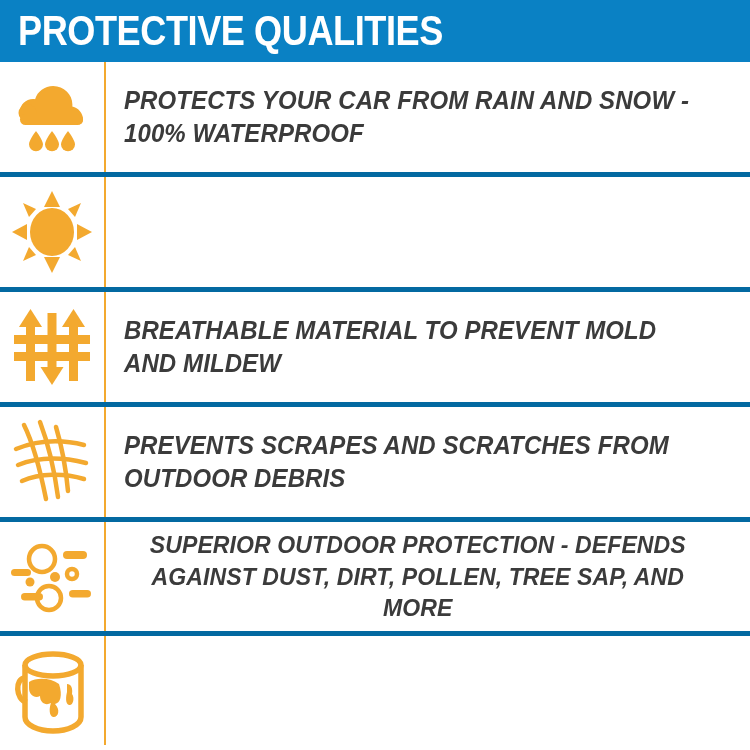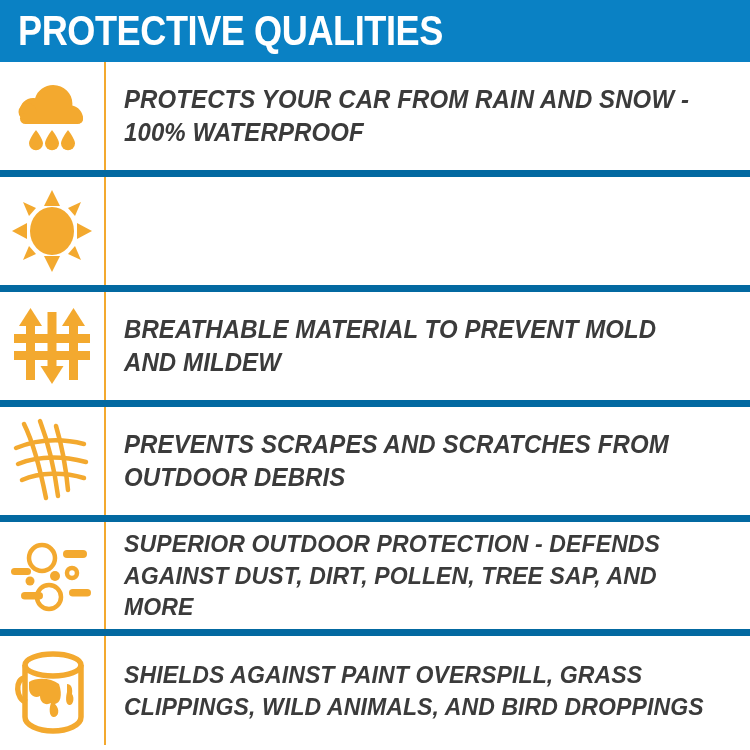--- a/index.html
+++ b/index.html
@@ -43,28 +43,28 @@
   
   .rows {
     display: flex;
     flex-direction: column;
   }
   .row {
     position: relative;
     display: flex;
     align-items: stretch;
     background: #ffffff;
-    border-bottom: 7px solid #0369a1;
+    border-bottom: 5px solid #0369a1;
     box-sizing: border-box;
   }
   .row:last-child {
     border-bottom: none;
   }
   .row-h-115 { height: 115px; }
-  .row-h-114 { height: 114px; }
+  .row-h-114 { height: 114px; text-align: center; }
   .row-h-109 { height: 109px; }
 
   .icon-cell {
     width: 106px;
     min-width: 106px;
     display: flex;
     align-items: center;
     justify-content: center;
     border-right: 2px solid #f3a92f;
     box-sizing: border-box;
@@ -229,19 +229,16 @@
             </g>
             <g fill="#f3a92f">
 
               <path d="M16 34 C24 29, 38 30, 46 36 C50 48, 47 55, 42 56 C48 62, 45 70, 40 69 C36 68, 36 60, 38 55
                        C33 58, 27 55, 27 48 C22 51, 16 47, 16 40 Z"></path>
               <path d="M54 36 C58 36, 60 40, 59 46 C62 50, 60 58, 56 57 C52 56, 53 48, 54 44 Z"></path>
             </g>
           </svg>
         </span>
       </div>
-      <div class="text-cell">
-        <div class="row-text text-sm">SHIELDS AGAINST PAINT OVERSPILL, GRASS CLIPPINGS, WILD ANIMALS, AND BIRD DROPPINGS</div>
-      </div>
     </div>
 
   </div>
 </div>
 
 </body></html>

